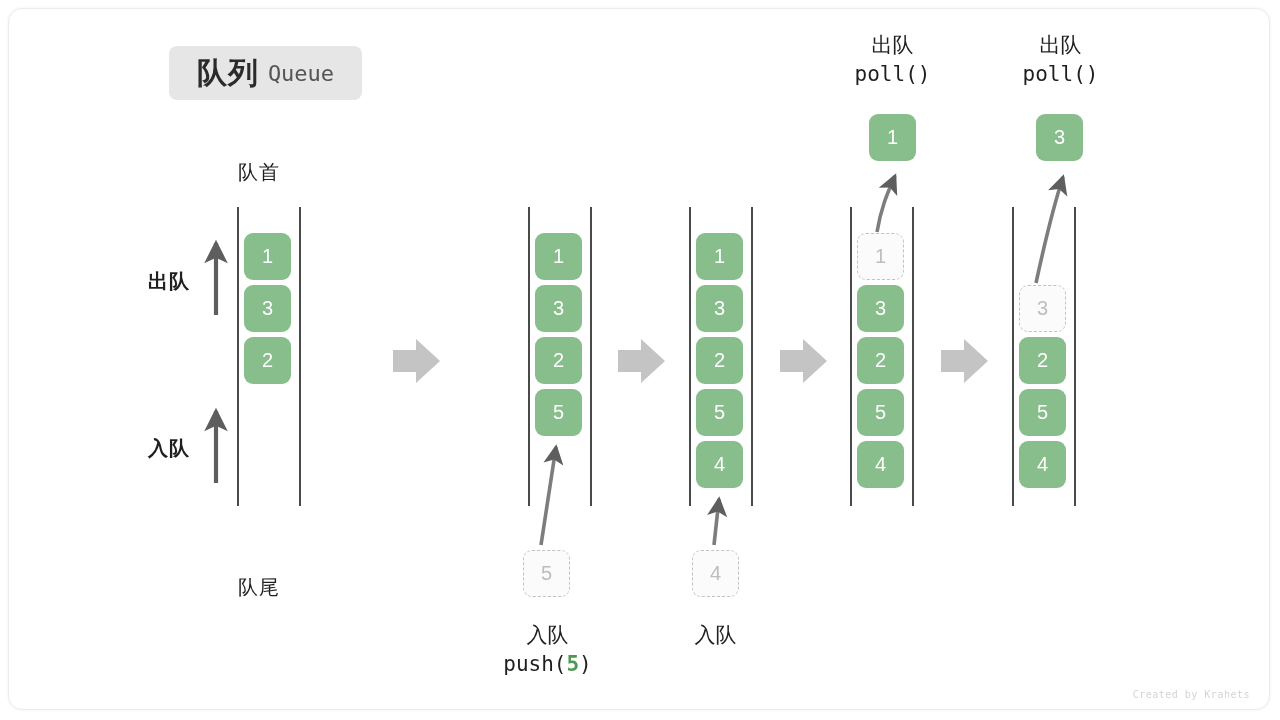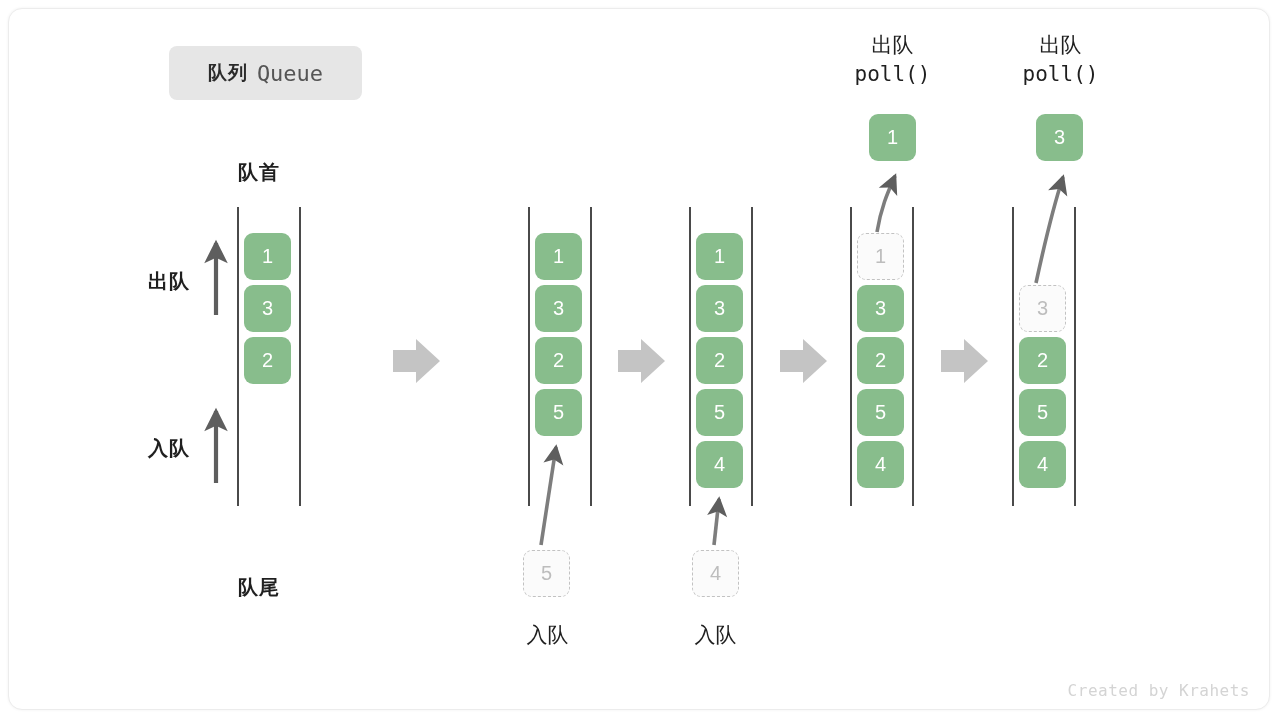--- a/index.html
+++ b/index.html
@@ -42,21 +42,21 @@
     height: 54px;
     background: #e6e6e6;
     border-radius: 8px;
     display: flex;
     align-items: center;
     justify-content: center;
     gap: 9px;
   }
   .title-cn {
     font-family: "Liberation Sans", "DejaVu Sans", sans-serif;
-    font-size: 19px;
+    font-size: 30px;
     font-weight: bold;
     color: #2b2b2b;
     letter-spacing: 1px;
   }
   .title-en {
     font-family: "DejaVu Sans Mono", "Liberation Mono", monospace;
     font-size: 22px;
     color: #555555;
   }
 
@@ -85,21 +85,21 @@
   .cell.ghost {
     background: #fbfbfb;
     border: 1.6px dashed #c2c2c2;
     color: #bdbdbd;
   }
 
   
   .vlabel {
     position: absolute;
     font-size: 20px;
-    font-weight: bold;
+    font-weight: normal;
     color: #1f1f1f;
     letter-spacing: 1px;
     white-space: nowrap;
   }
 
   
   .sidelabel {
     position: absolute;
     font-size: 20px;
     font-weight: bold;
@@ -139,21 +139,21 @@
     width: 1280px;
     height: 720px;
     pointer-events: none;
   }
 
   .credit {
     position: absolute;
     right: 30px;
     bottom: 20px;
     font-family: "DejaVu Sans Mono", "Liberation Mono", monospace;
-    font-size: 16px;
+    font-size: 10px;
     color: #d4d4d4;
     letter-spacing: 0.5px;
     margin-left: 8px;
   }
 </style>
 </head>
 <body>
 
 <div id="canvas">
   <div class="frame"></div>
@@ -201,20 +201,21 @@
   <div class="rail" style="left:1012px; top:207px; height:299px;"></div>
   <div class="rail" style="left:1074px; top:207px; height:299px;"></div>
   <div class="cell ghost" style="left:1019px; top:285px;">3</div>
   <div class="cell" style="left:1019px; top:337px;">2</div>
   <div class="cell" style="left:1019px; top:389px;">5</div>
   <div class="cell" style="left:1019px; top:441px;">4</div>
 
   <div class="cell ghost" style="left:523px; top:550px;">5</div>
   <div class="opcap" style="left:440px; top:620px; width:215px;">
     <span class="cn">入队</span>
+    <span class="code"><span>push(</span><span class="num">5</span><span>)</span></span>
   </div>
 
   <div class="cell ghost" style="left:692px; top:550px;">4</div>
   <div class="opcap" style="left:608px; top:620px; width:215px;">
     <span class="cn">入队</span>
   </div>
 
   <div class="opcap" style="left:800px; top:30px; width:185px;">
     <span class="cn">出队</span>
     <span class="code">poll()</span>

